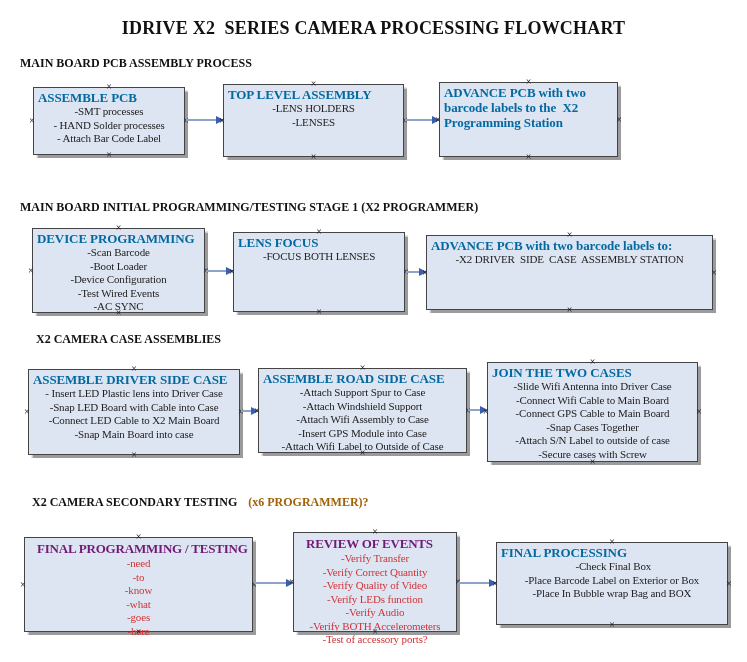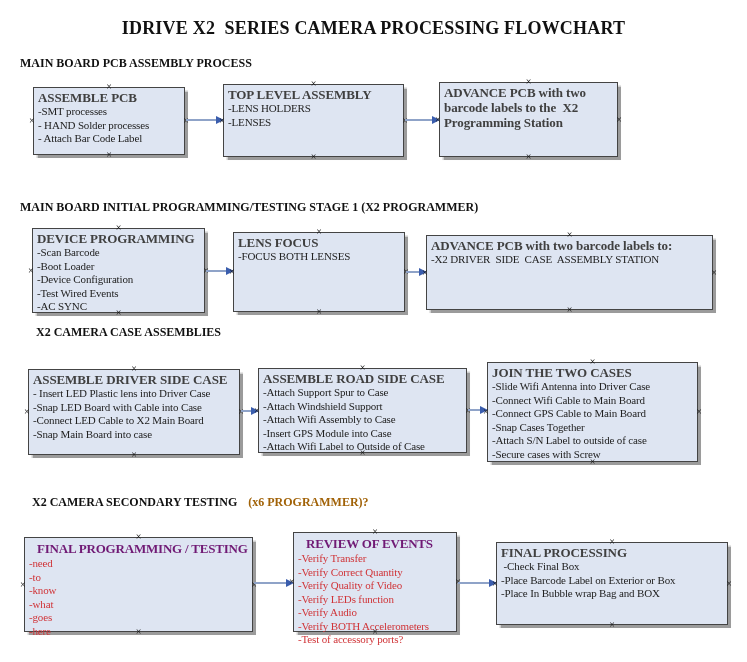--- a/index.html
+++ b/index.html
@@ -13,27 +13,27 @@
   }
   .sec-heading {
     position:absolute; font-size:12px; font-weight:bold; color:#111; white-space:pre;
   }
   .sec-heading .red-part { color:#a16207; margin-left:8px; }
   .box {
     position:absolute; background:#dee5f2; border:1.5px solid #444444;
     box-shadow:2.5px 2.5px 1px #9b9b9b; box-sizing:border-box; padding:2px 4px 0 4px;
   }
   .box-title {
-    font-size:13px; font-weight:bold; line-height:15px; color:#404040;
+    font-size:13px; font-weight:bold; line-height:15px; color:#0369a1;
     white-space:pre; letter-spacing:-0.1px;
   }
   .box-title.wrap { white-space:pre-wrap; }
   .box-item {
     font-size:11px; line-height:13.5px; color:#222;
-    white-space:pre; letter-spacing:-0.15px;
+    white-space:pre; letter-spacing:-0.15px;text-align:center;
   }
   .box.red .box-title { color:#701a75; font-size:13px; line-height:17px; letter-spacing:-0.2px;margin-left:8px; }
   .box.red .box-item  { color:#d03438; }
   .anchor {
     position:absolute; font-size:10px; line-height:6px; color:#111;
     font-weight:normal; pointer-events:none;
   }
   .anchor.t { top:-4px; left:50%; transform:translateX(-50%); }
   .anchor.b { bottom:-4px; left:50%; transform:translateX(-50%); }
   .anchor.l { left:-5px; top:50%; transform:translateY(-50%); }
@@ -117,21 +117,21 @@
 
   <div class="box" style="left:426px; top:235px; width:287px; height:75px;">
     <span class="anchor t">×</span>
     <span class="anchor b">×</span>
     <span class="anchor l">×</span>
     <span class="anchor r">×</span>
     <div class="box-title">ADVANCE PCB with two barcode labels to:</div>
     <div class="box-item">-X2 DRIVER  SIDE  CASE  ASSEMBLY STATION</div>
   </div>
 
-  <div class="sec-heading" style="left:36px; top:325px;">X2 CAMERA CASE ASSEMBLIES</div>
+  <div class="sec-heading" style="left:36px; top:332px;">X2 CAMERA CASE ASSEMBLIES</div>
 
   <div class="box" style="left:28px; top:369px; width:212px; height:86px;">
     <span class="anchor t">×</span>
     <span class="anchor b">×</span>
     <span class="anchor l">×</span>
     <span class="anchor r">×</span>
     <div class="box-title">ASSEMBLE DRIVER SIDE CASE</div>
     <div class="box-item">- Insert LED Plastic lens into Driver Case</div>
     <div class="box-item">-Snap LED Board with Cable into Case</div>
     <div class="box-item">-Connect LED Cable to X2 Main Board</div>

